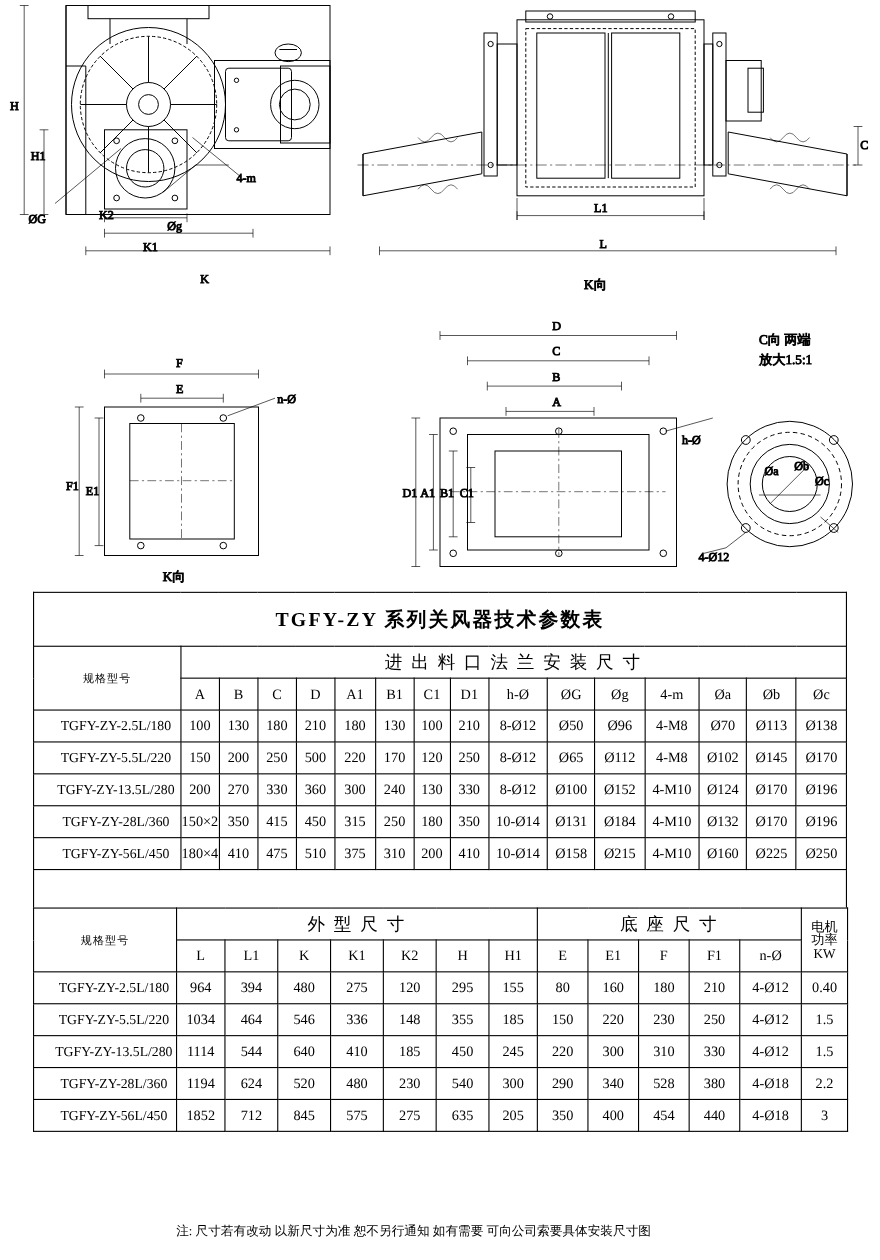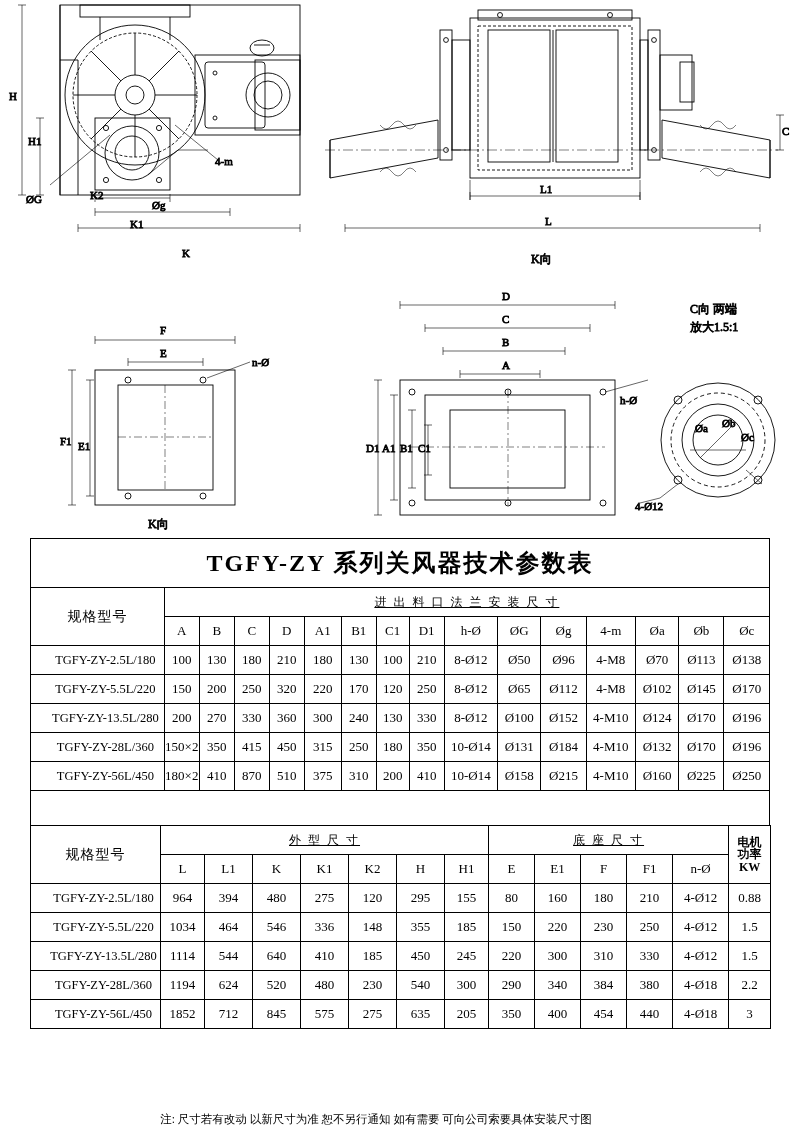--- a/index.html
+++ b/index.html
@@ -38,50 +38,49 @@
     border: 1px solid #000;
     text-align: center;
     vertical-align: middle;
     font-size: 13px;
     font-family: "Liberation Serif", serif;
     padding: 0;
     height: 28px;
     white-space: nowrap;
   }
   .title-cell {
-    font-size: 24px;
+    font-size: 18px;
     font-weight: bold;
     letter-spacing: 2px;
     height: 48px;
     margin-left: 40px;
   }
   .hdr {
-    font-size: 12px;
+    font-size: 16px;
     letter-spacing: 2px;
-    text-decoration: underline;
   }
   .model-col {
     font-size: 12.5px;
     letter-spacing: 0px;
     padding-left: 16px;
   }
   .spec-hd {
-    font-size: 14px;
+    font-size: 10px;
     letter-spacing: 1px;
   }
   .blank-row td { height: 34px; border-left: 1px solid #000; border-right: 1px solid #000; }
   .note {
     position: absolute;
     left: 0; top: 1112px;
     width: 752px;
     text-align: center;
     font-size: 11.5px;
     font-family: "Liberation Serif", serif;
   }
-  .motor-hd { font-size: 12px; line-height: 1.05; font-weight: bold; }
+  .motor-hd { font-size: 12px; line-height: 1.05; }
   
   text {
     font-family: "Liberation Serif", serif;
     fill: #000;
   }
   .tl { font-size: 11px; }
   .tl-cn { font-size: 12px; font-family: "Liberation Serif", serif; }
 </style>
 </head>
 <body>
@@ -347,21 +346,21 @@
         <td>4-M8</td>
         <td>Ø70</td>
         <td>Ø113</td>
         <td>Ø138</td>
       </tr>
       <tr>
         <td class="model-col">TGFY-ZY-5.5L/220</td>
         <td>150</td>
         <td>200</td>
         <td>250</td>
-        <td>320</td>
+        <td>500</td>
         <td>220</td>
         <td>170</td>
         <td>120</td>
         <td>250</td>
         <td>8-Ø12</td>
         <td>Ø65</td>
         <td>Ø112</td>
         <td>4-M8</td>
         <td>Ø102</td>
         <td>Ø145</td>
@@ -398,23 +397,23 @@
         <td>10-Ø14</td>
         <td>Ø131</td>
         <td>Ø184</td>
         <td>4-M10</td>
         <td>Ø132</td>
         <td>Ø170</td>
         <td>Ø196</td>
       </tr>
       <tr>
         <td class="model-col">TGFY-ZY-56L/450</td>
-        <td>180×2</td>
+        <td>180×4</td>
         <td>410</td>
-        <td>870</td>
+        <td>475</td>
         <td>510</td>
         <td>375</td>
         <td>310</td>
         <td>200</td>
         <td>410</td>
         <td>10-Ø14</td>
         <td>Ø158</td>
         <td>Ø215</td>
         <td>4-M10</td>
         <td>Ø160</td>
@@ -478,21 +477,21 @@
         <td>480</td>
         <td>275</td>
         <td>120</td>
         <td>295</td>
         <td>155</td>
         <td>80</td>
         <td>160</td>
         <td>180</td>
         <td>210</td>
         <td>4-Ø12</td>
-        <td>0.88</td>
+        <td>0.40</td>
       </tr>
       <tr>
         <td class="model-col">TGFY-ZY-5.5L/220</td>
         <td>1034</td>
         <td>464</td>
         <td>546</td>
         <td>336</td>
         <td>148</td>
         <td>355</td>
         <td>185</td>
@@ -523,21 +522,21 @@
         <td class="model-col">TGFY-ZY-28L/360</td>
         <td>1194</td>
         <td>624</td>
         <td>520</td>
         <td>480</td>
         <td>230</td>
         <td>540</td>
         <td>300</td>
         <td>290</td>
         <td>340</td>
-        <td>384</td>
+        <td>528</td>
         <td>380</td>
         <td>4-Ø18</td>
         <td>2.2</td>
       </tr>
       <tr>
         <td class="model-col">TGFY-ZY-56L/450</td>
         <td>1852</td>
         <td>712</td>
         <td>845</td>
         <td>575</td>

